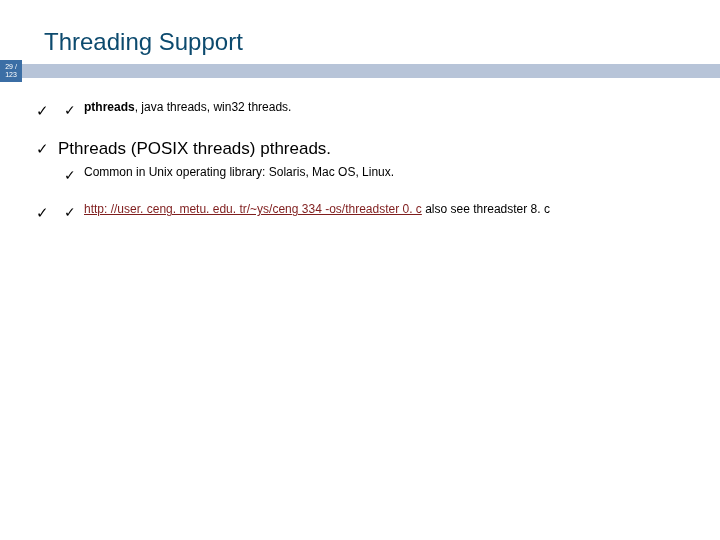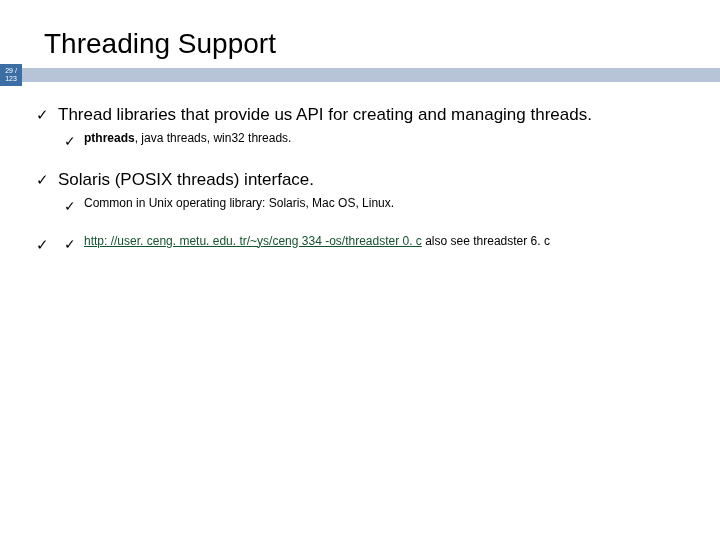--- a/index.html
+++ b/index.html
@@ -1,20 +1,20 @@
 <!DOCTYPE html>
 <html><head>
 <meta charset="utf-8">
 <style>
   * { margin: 0; padding: 0; box-sizing: border-box; }
   html, body { width: 720px; height: 540px; background: #fff; font-family: Verdana, Geneva, sans-serif; }
   .slide { width: 720px; height: 540px; position: relative; background: #fff; }
   .title {
-    color: #000000;
-    font-size: 28px;
+    color: #0c4a6e;
+    font-size: 24px;
     font-weight: 400;
     padding: 28px 0 8px 44px;
     font-family: "Trebuchet MS", Verdana, sans-serif;
   }
   .bar-row { position: relative; height: 18px; margin-bottom: 18px; }
   .pg-badge {
     position: absolute;
     left: 0; top: -4px;
     width: 22px; height: 22px;
     background: #3b6ea5;
@@ -38,21 +38,21 @@
   .lvl2 > li { position: relative; padding-left: 26px; margin-bottom: 4px; font-size: 12px; color: #000; line-height: 1.3; }
   .chk::before {
     content: "✓";
     position: absolute;
     left: 6px;
     top: 1px;
     color: #000;
     font-size: 14px;
   }
   .lvl1 > li.chk::before { font-size: 15px; left: 6px; top: 2px; }
-  .link { color: #14532d; text-decoration: underline; }
+  .link { color: #7f1d1d; text-decoration: underline; }
   b { font-weight: bold; }
   i { font-style: italic; }
 </style>
 </head>
 <body>
 <div class="slide">
 
 <div class="title">Threading Support</div>
 
 <div class="bar-row">
@@ -60,40 +60,39 @@
     <span>29</span><span> /</span><br>
     <span>123</span>
   </div>
   <div class="ribbon"></div>
 </div>
 
 <div class="content">
 <ul class="lvl1">
 
   <li class="chk">
-    <span>Thread libraries that provide us API for creating and managing threads.</span>
     <ul class="lvl2">
       <li class="chk">
         <b>pthreads</b><span>, java threads, win32 threads.</span>
       </li>
     </ul>
   </li>
 
   <li class="chk">
-    <span>Solaris (POSIX threads) interface.</span>
+    <span>Pthreads (POSIX threads) pthreads.</span>
     <ul class="lvl2">
       <li class="chk"><span>Common in Unix operating library: Solaris, Mac OS, Linux.</span></li>
     </ul>
   </li>
 
 
   <li class="chk">
     <ul class="lvl2">
       <li class="chk">
-        <span class="link">http: //user. ceng. metu. edu. tr/~ys/ceng 334 -os/threadster 0. c</span><span> also see threadster 6. c</span>
+        <span class="link">http: //user. ceng. metu. edu. tr/~ys/ceng 334 -os/threadster 0. c</span><span> also see threadster 8. c</span>
       </li>
     </ul>
   </li>
 
 </ul>
 </div>
 
 </div>
 
 </body></html>

